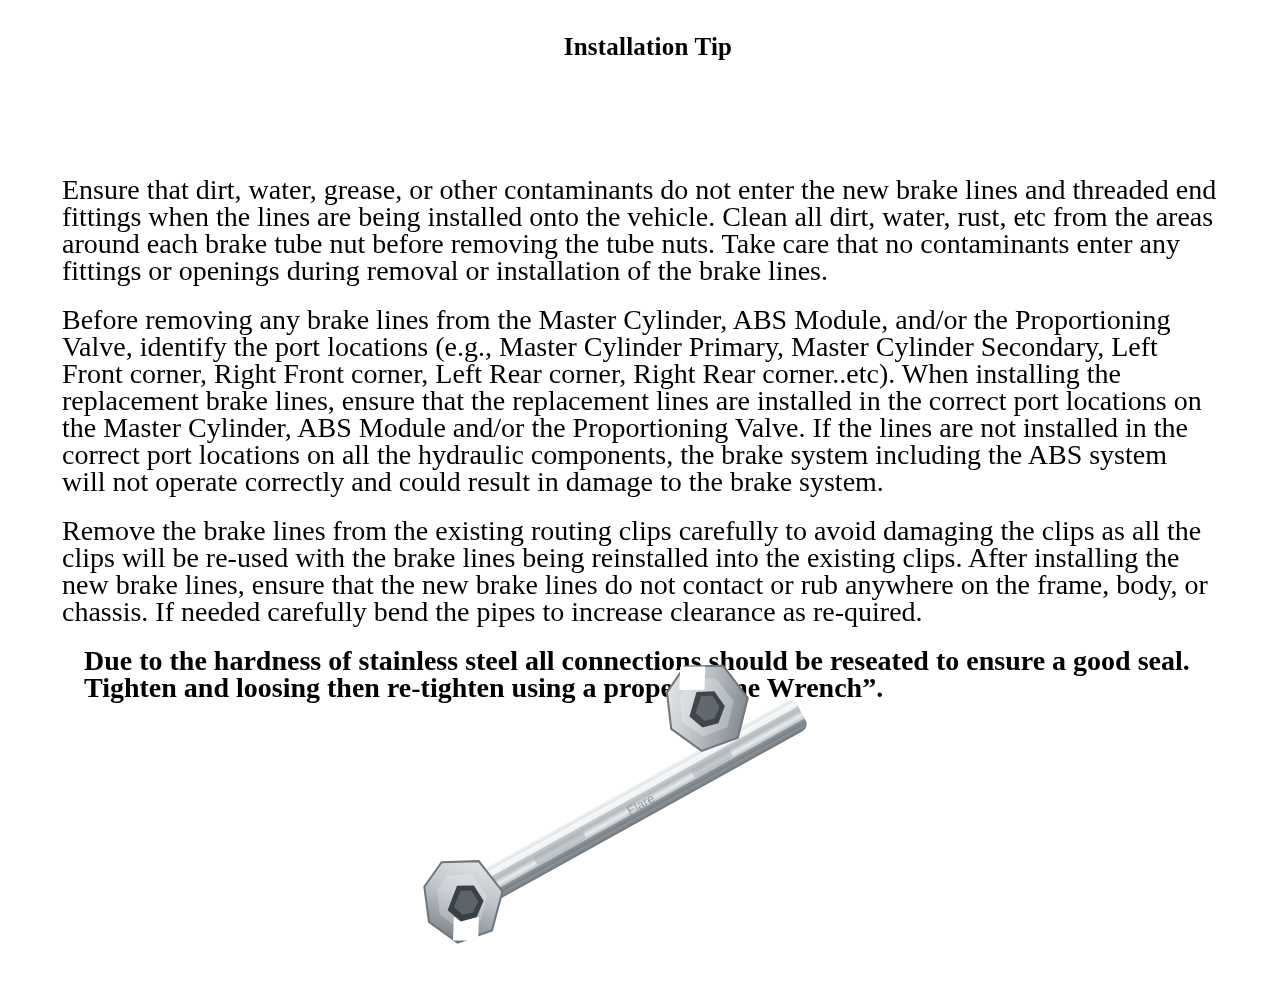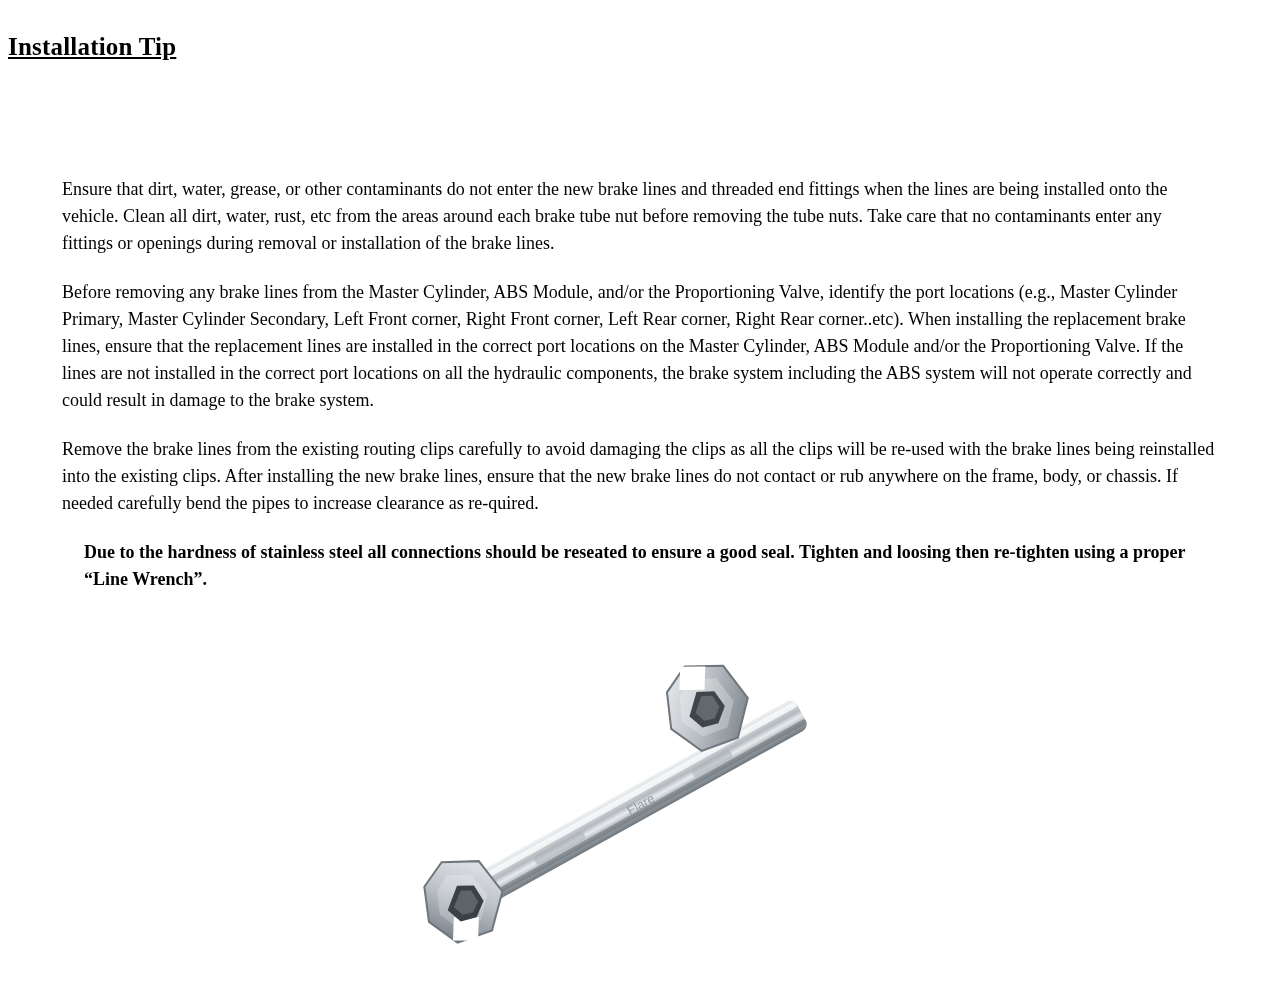--- a/index.html
+++ b/index.html
@@ -16,32 +16,31 @@
     overflow: hidden;
   }
   .page {
     width: 1280px;
     height: 989px;
     position: relative;
     box-sizing: border-box;
     padding: 0;
   }
   .doc-title {
-    text-align: left;
+    text-align: center;
     font-weight: bold;
     font-size: 25px;
-    text-decoration: underline;
-    margin: 33px 0 0 8px;
+    margin: 33px 0 0 16px;
     letter-spacing: 0.2px;
   }
   .body-text {
     position: absolute;
     left: 62px;
     width: 1155px;
-    font-size: 18px;
+    font-size: 28px;
     line-height: 27px;
     text-align: left;
   }
   .para {
     margin: 0 0 22px 0;
   }
   .para.bold {
     font-weight: bold;
     margin-left: 22px;
   }

